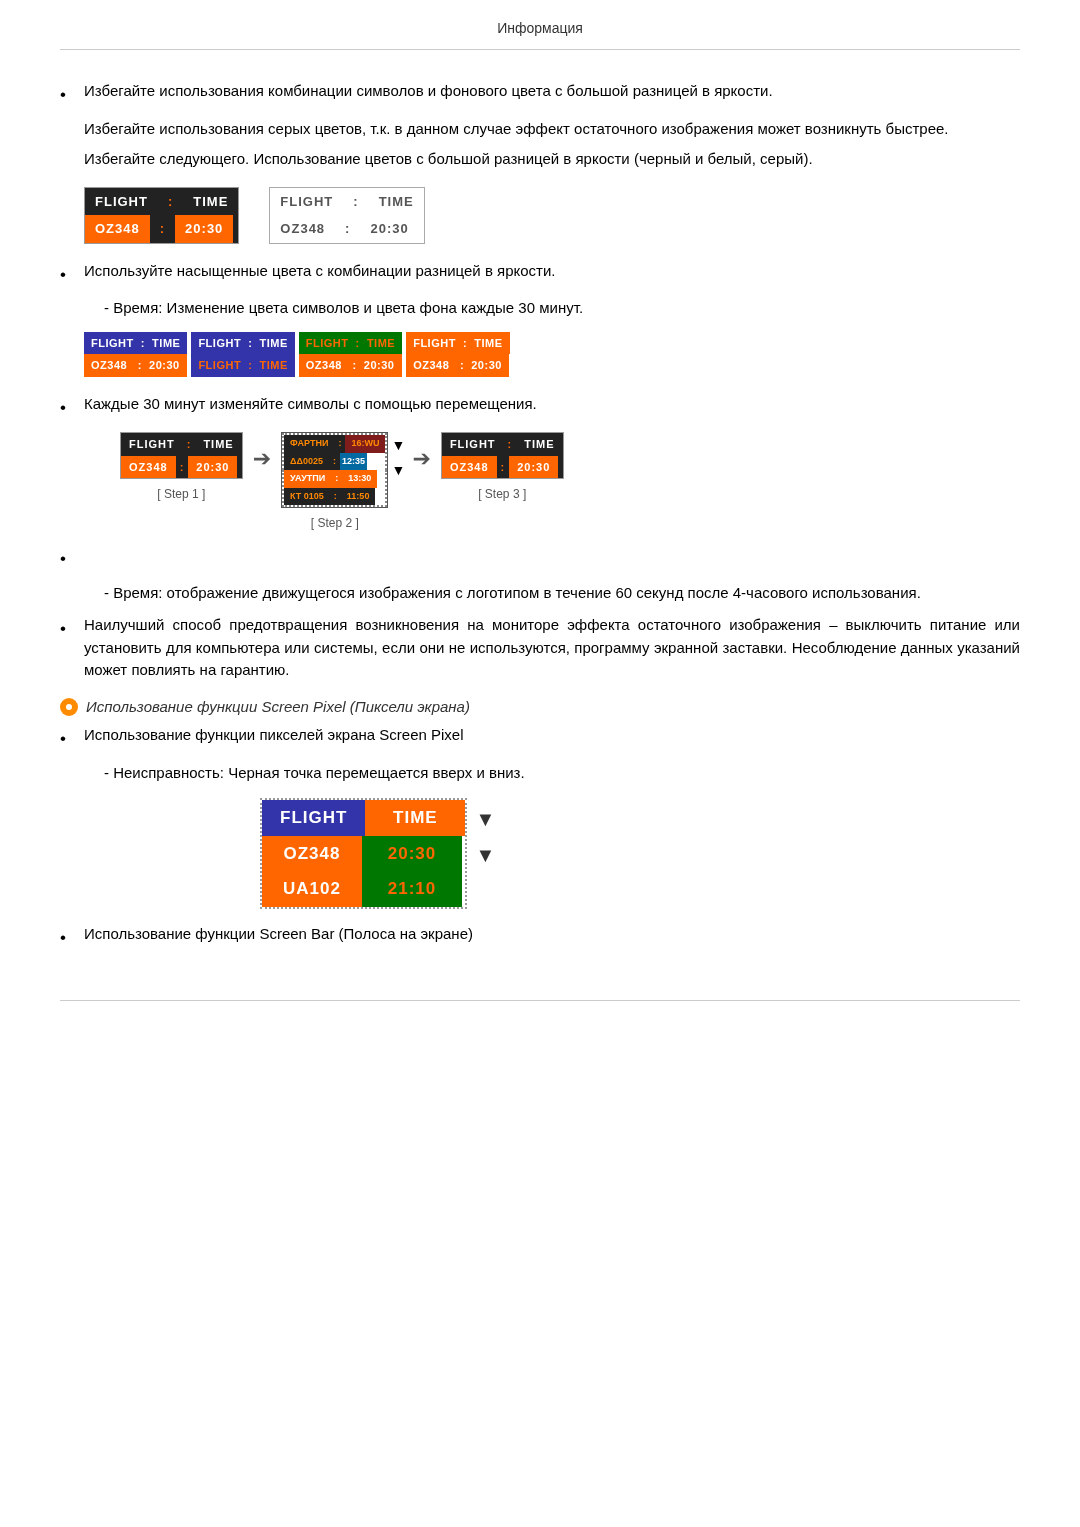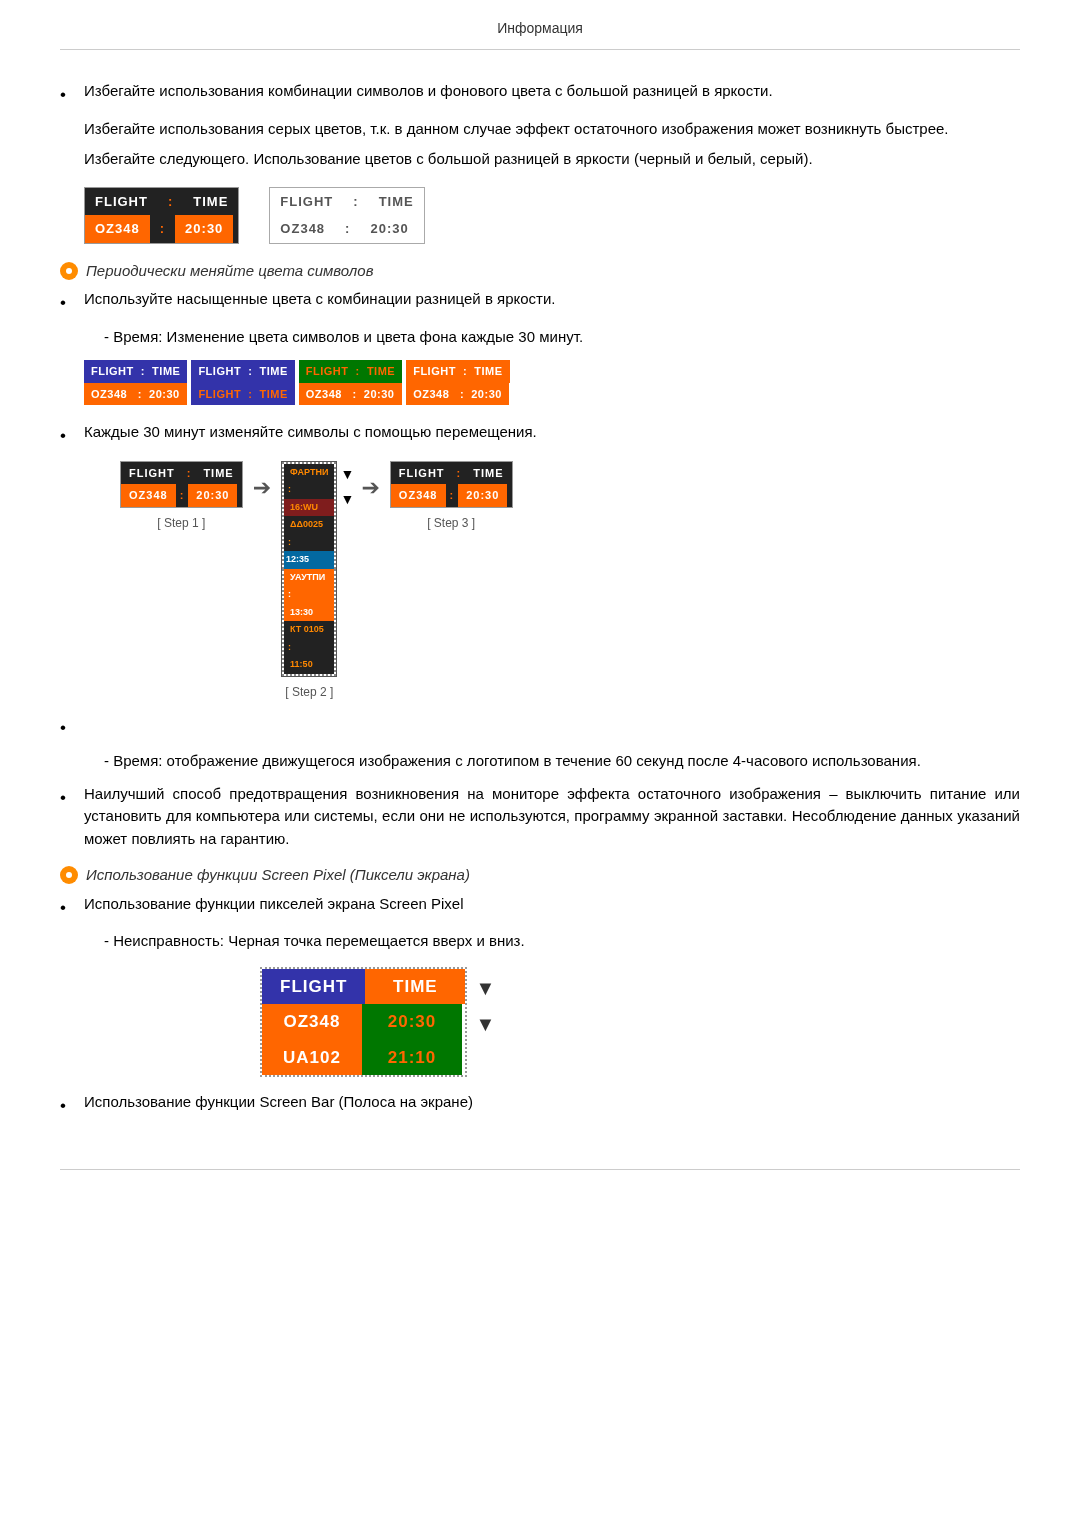--- a/index.html
+++ b/index.html
@@ -193,21 +193,20 @@
       padding: 5px 18px;
       font-size: 16px;
       font-weight: bold;
       letter-spacing: 1px;
       white-space: nowrap;
       text-align: center;
       min-width: 80px;
     }
     .step2-row {
       display: flex;
-      flex-direction: column;
     }
     .step2-cell {
       padding: 3px 8px;
       font-size: 10px;
       font-weight: bold;
       white-space: nowrap;
     }
   </style>
 </head>
 <body>
@@ -251,24 +250,20 @@
           <span class="flight-cell light-header-cell">TIME</span>
         </div>
         <div class="flight-row">
           <span class="flight-cell light-data-cell">OZ348</span>
           <span class="flight-cell light-data-cell">:</span>
           <span class="flight-cell light-data-cell">20:30</span>
         </div>
       </div>
     </div>
 
-    <div class="orange-bullet-row">
-      <span class="orange-circle"></span>
-      <span class="italic-text">Периодически меняйте цвета символов</span>
-    </div>
 
     <div class="bullet-item">
       <span class="bullet-dot">•</span>
       <span class="bullet-text">Используйте насыщенные цвета с комбинации разницей в яркости.</span>
     </div>
 
     <div class="indent-text" style="margin-left:44px;">- Время: Изменение цвета символов и цвета фона каждые 30 минут.</div>
 
     <div class="color-flight-row">
 

